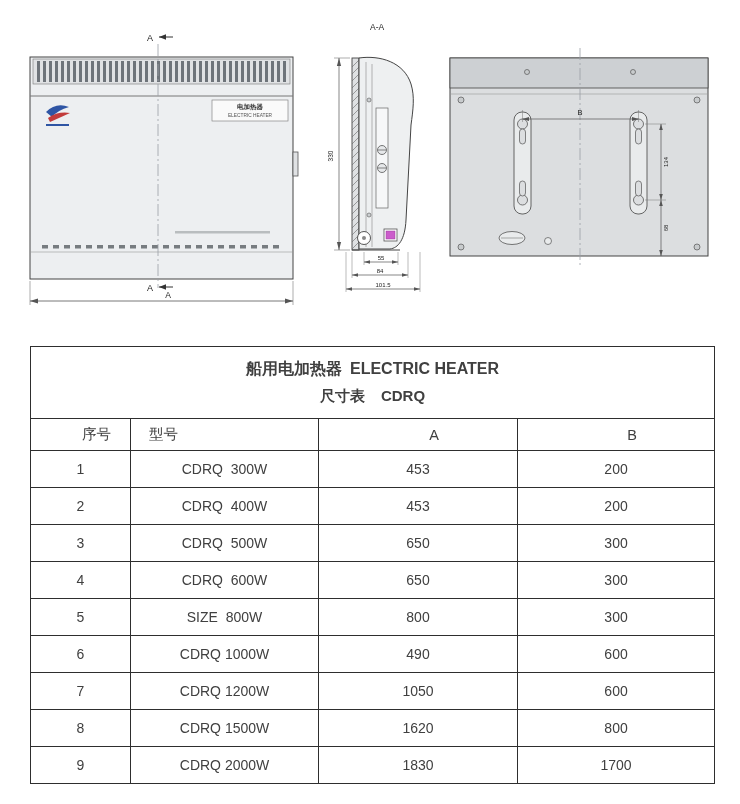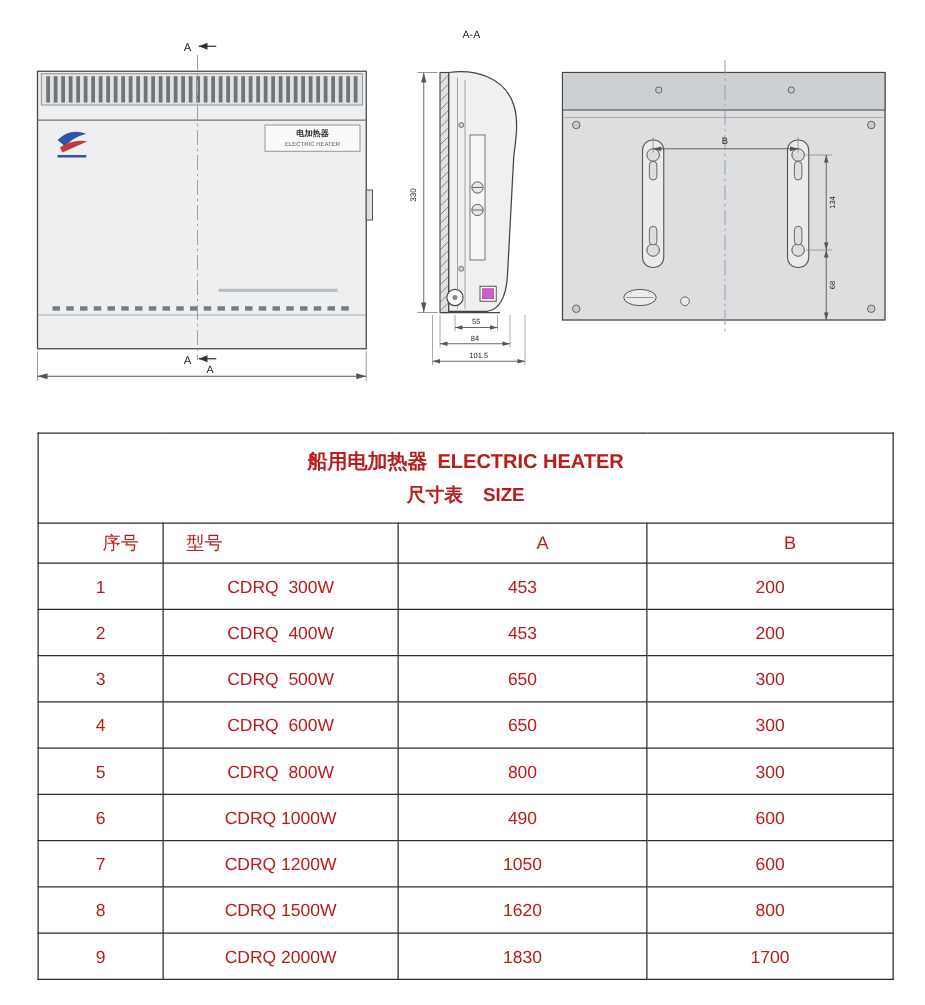--- a/index.html
+++ b/index.html
@@ -9,21 +9,21 @@
     font-family:"Liberation Sans", sans-serif;
     color:#111;
     position:relative;
     overflow:hidden;
   }
   .drawing-area { width:740px; height:320px; }
   svg text { font-family:"Liberation Sans", sans-serif; }
 
   .table-wrap { margin:26px 26px 0 30px; }
   table { border-collapse:collapse; width:684px; table-layout:fixed; background:#fff; }
-  th, td { border:1px solid #2e2e2e; text-align:center; font-size:14px; color:#b91c1c; font-weight:normal; }
+  th, td { border:1px solid #2e2e2e; text-align:center; font-size:14px; color:#404040; font-weight:normal; }
   .title-cell { height:72px; vertical-align:middle; }
   .title-line1 { font-size:16px; font-weight:bold; }
   .title-line1 .en { margin-left:8px; }
   .title-line2 { font-size:15px; font-weight:bold; margin-top:7px; }
   .title-line2 .en { margin-left:16px; }
   .head-row th { height:32px; font-size:14.5px;padding-left:32px; }
   .head-row th:nth-child(2) { text-align:left; padding-left:18px; }
   tbody td { height:37px; }
   tbody td:nth-child(2) { white-space:pre;margin-left:28px; }
 </style>
@@ -309,21 +309,21 @@
         <col style="width:199px">
         <col style="width:197px">
     </colgroup>
     <thead>
       <tr>
         <th colspan="4" class="title-cell">
           <div class="title-line1">
             <span>船用电加热器</span><span class="en">ELECTRIC HEATER</span>
           </div>
           <div class="title-line2">
-            <span>尺寸表</span><span class="en">SIZE</span>
+            <span>尺寸表</span><span class="en">CDRQ</span>
           </div>
         </th>
       </tr>
       <tr class="head-row">
         <th>序号</th>
         <th>型号</th>
         <th>A</th>
         <th>B</th>
       </tr>
     </thead>
@@ -347,21 +347,21 @@
           <td>300</td>
         </tr>
         <tr>
           <td>4</td>
           <td>CDRQ  600W</td>
           <td>650</td>
           <td>300</td>
         </tr>
         <tr>
           <td>5</td>
-          <td>CDRQ  800W</td>
+          <td>SIZE  800W</td>
           <td>800</td>
           <td>300</td>
         </tr>
         <tr>
           <td>6</td>
           <td>CDRQ 1000W</td>
           <td>490</td>
           <td>600</td>
         </tr>
         <tr>

